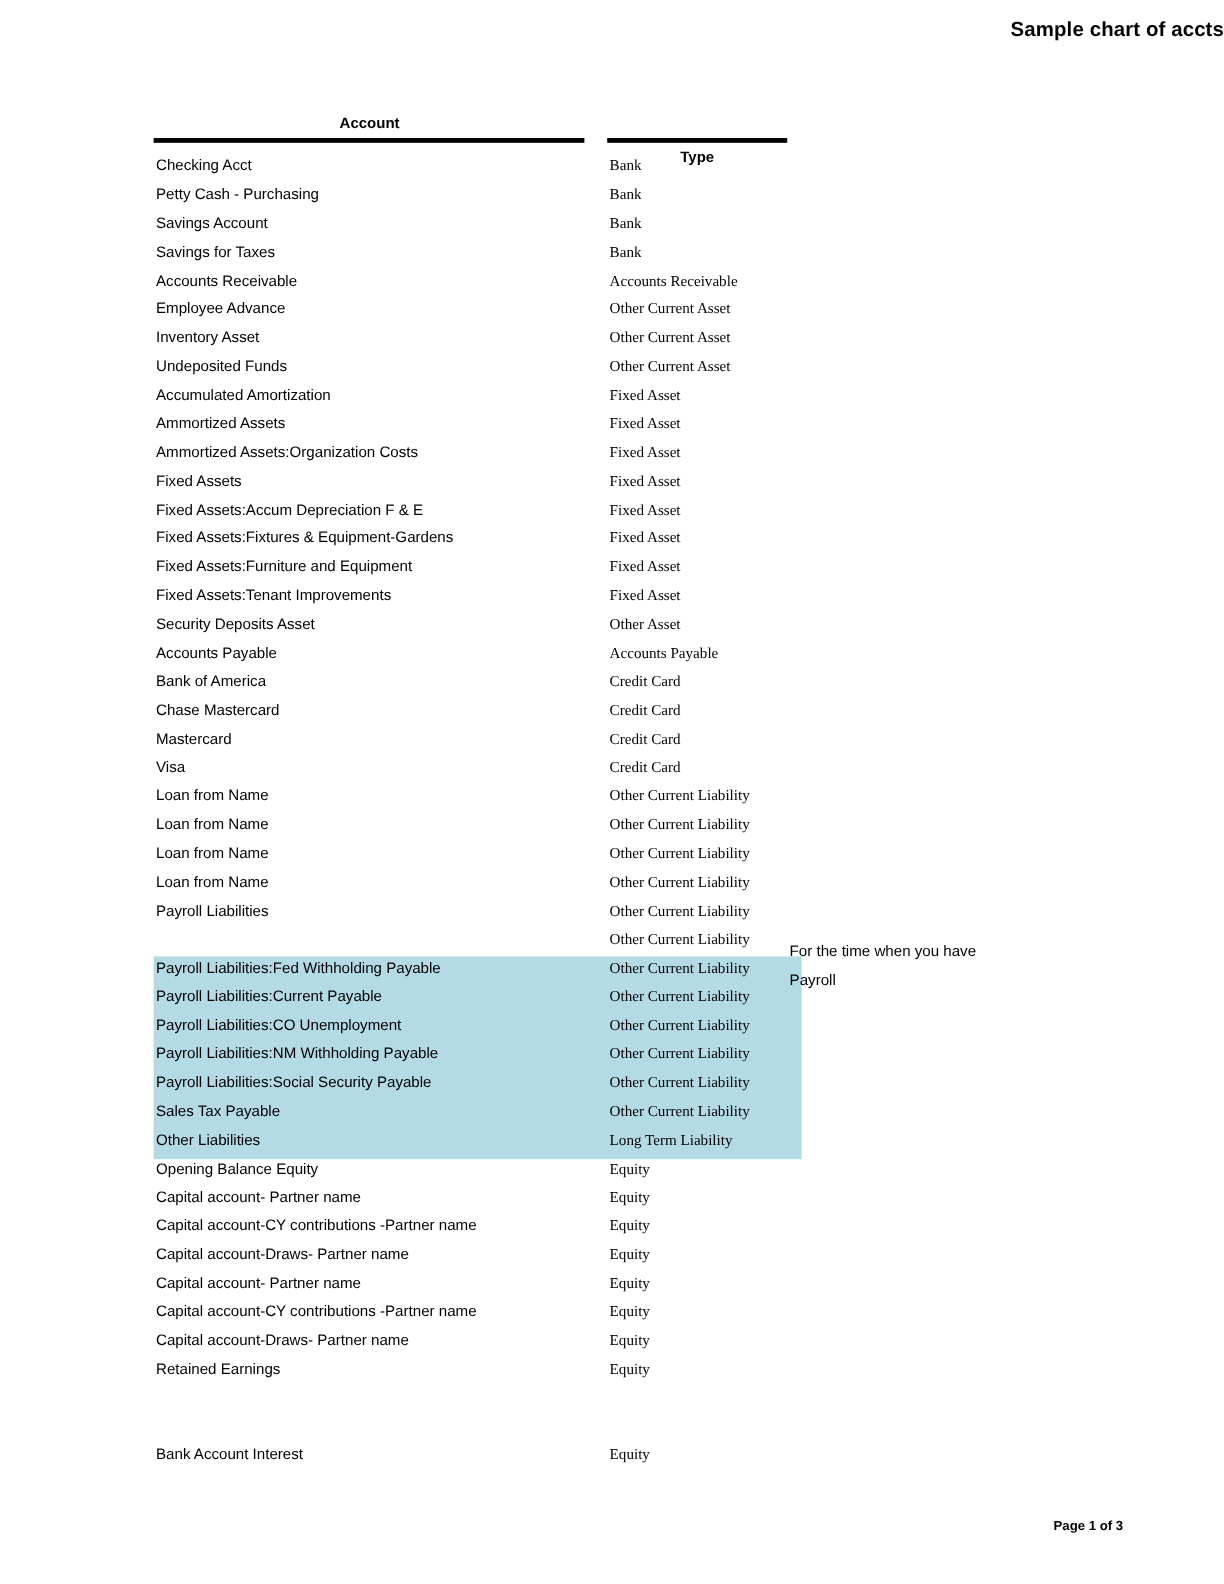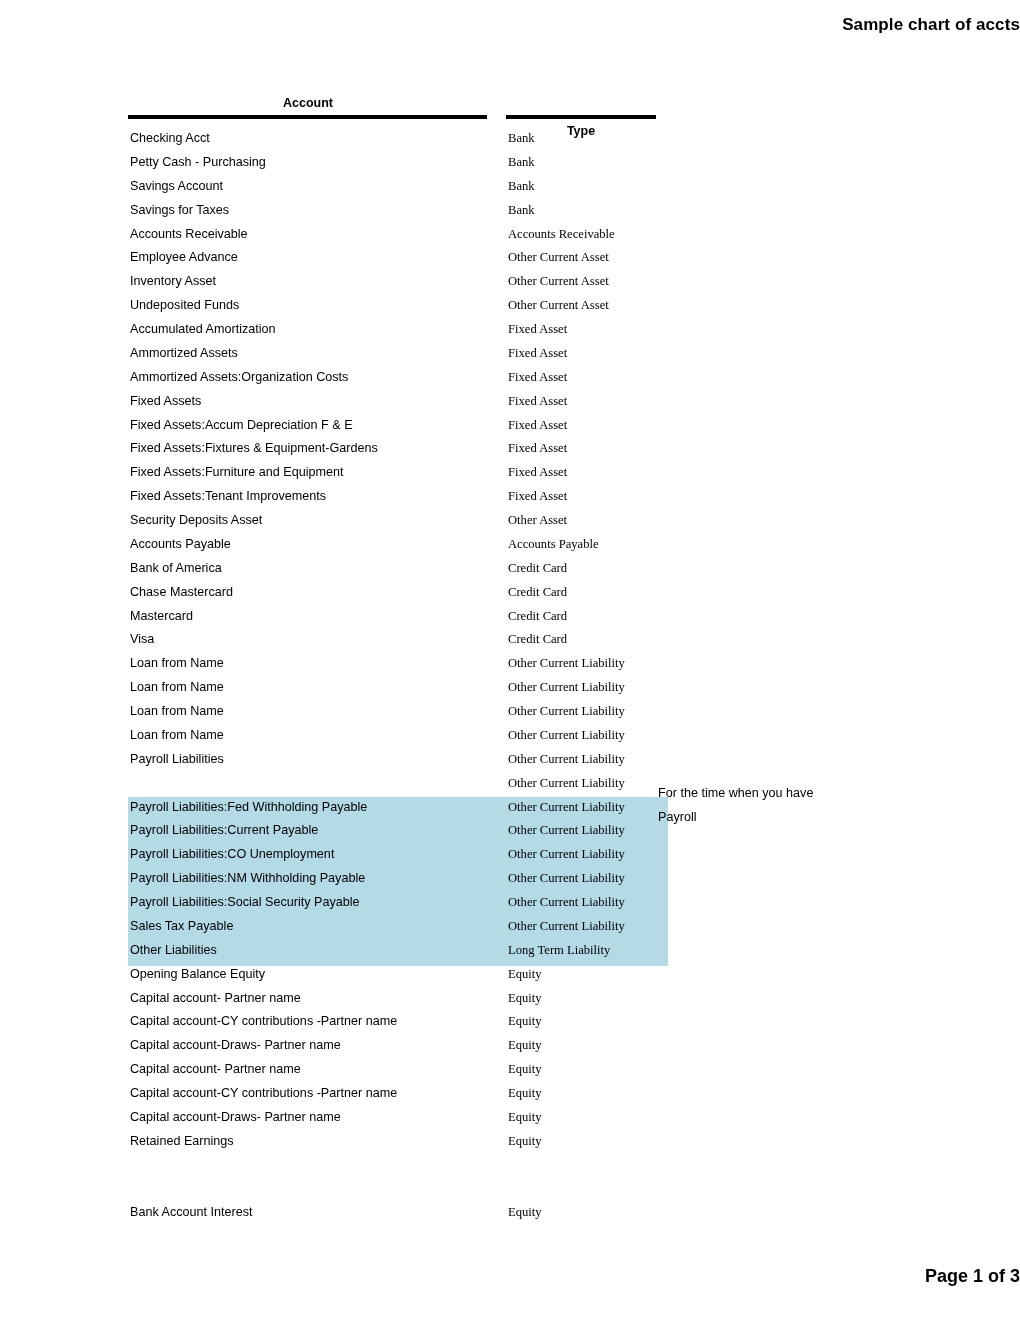--- a/index.html
+++ b/index.html
@@ -101,22 +101,23 @@
   }
   .row .cell { z-index: 2; }
 
   
   .page-footer {
     position: absolute;
     left: 0;
     top: 1266px;
     width: 1020px;
     text-align: right;
+    padding-right: 84px;
     box-sizing: border-box;
-    font-size: 18px;
+    font-size: 11px;
     font-weight: bold;
   }
 </style>
 </head>
 <body>
 
 <div class="page">
 
   <div class="doc-title">Sample chart of accts</div>
 

